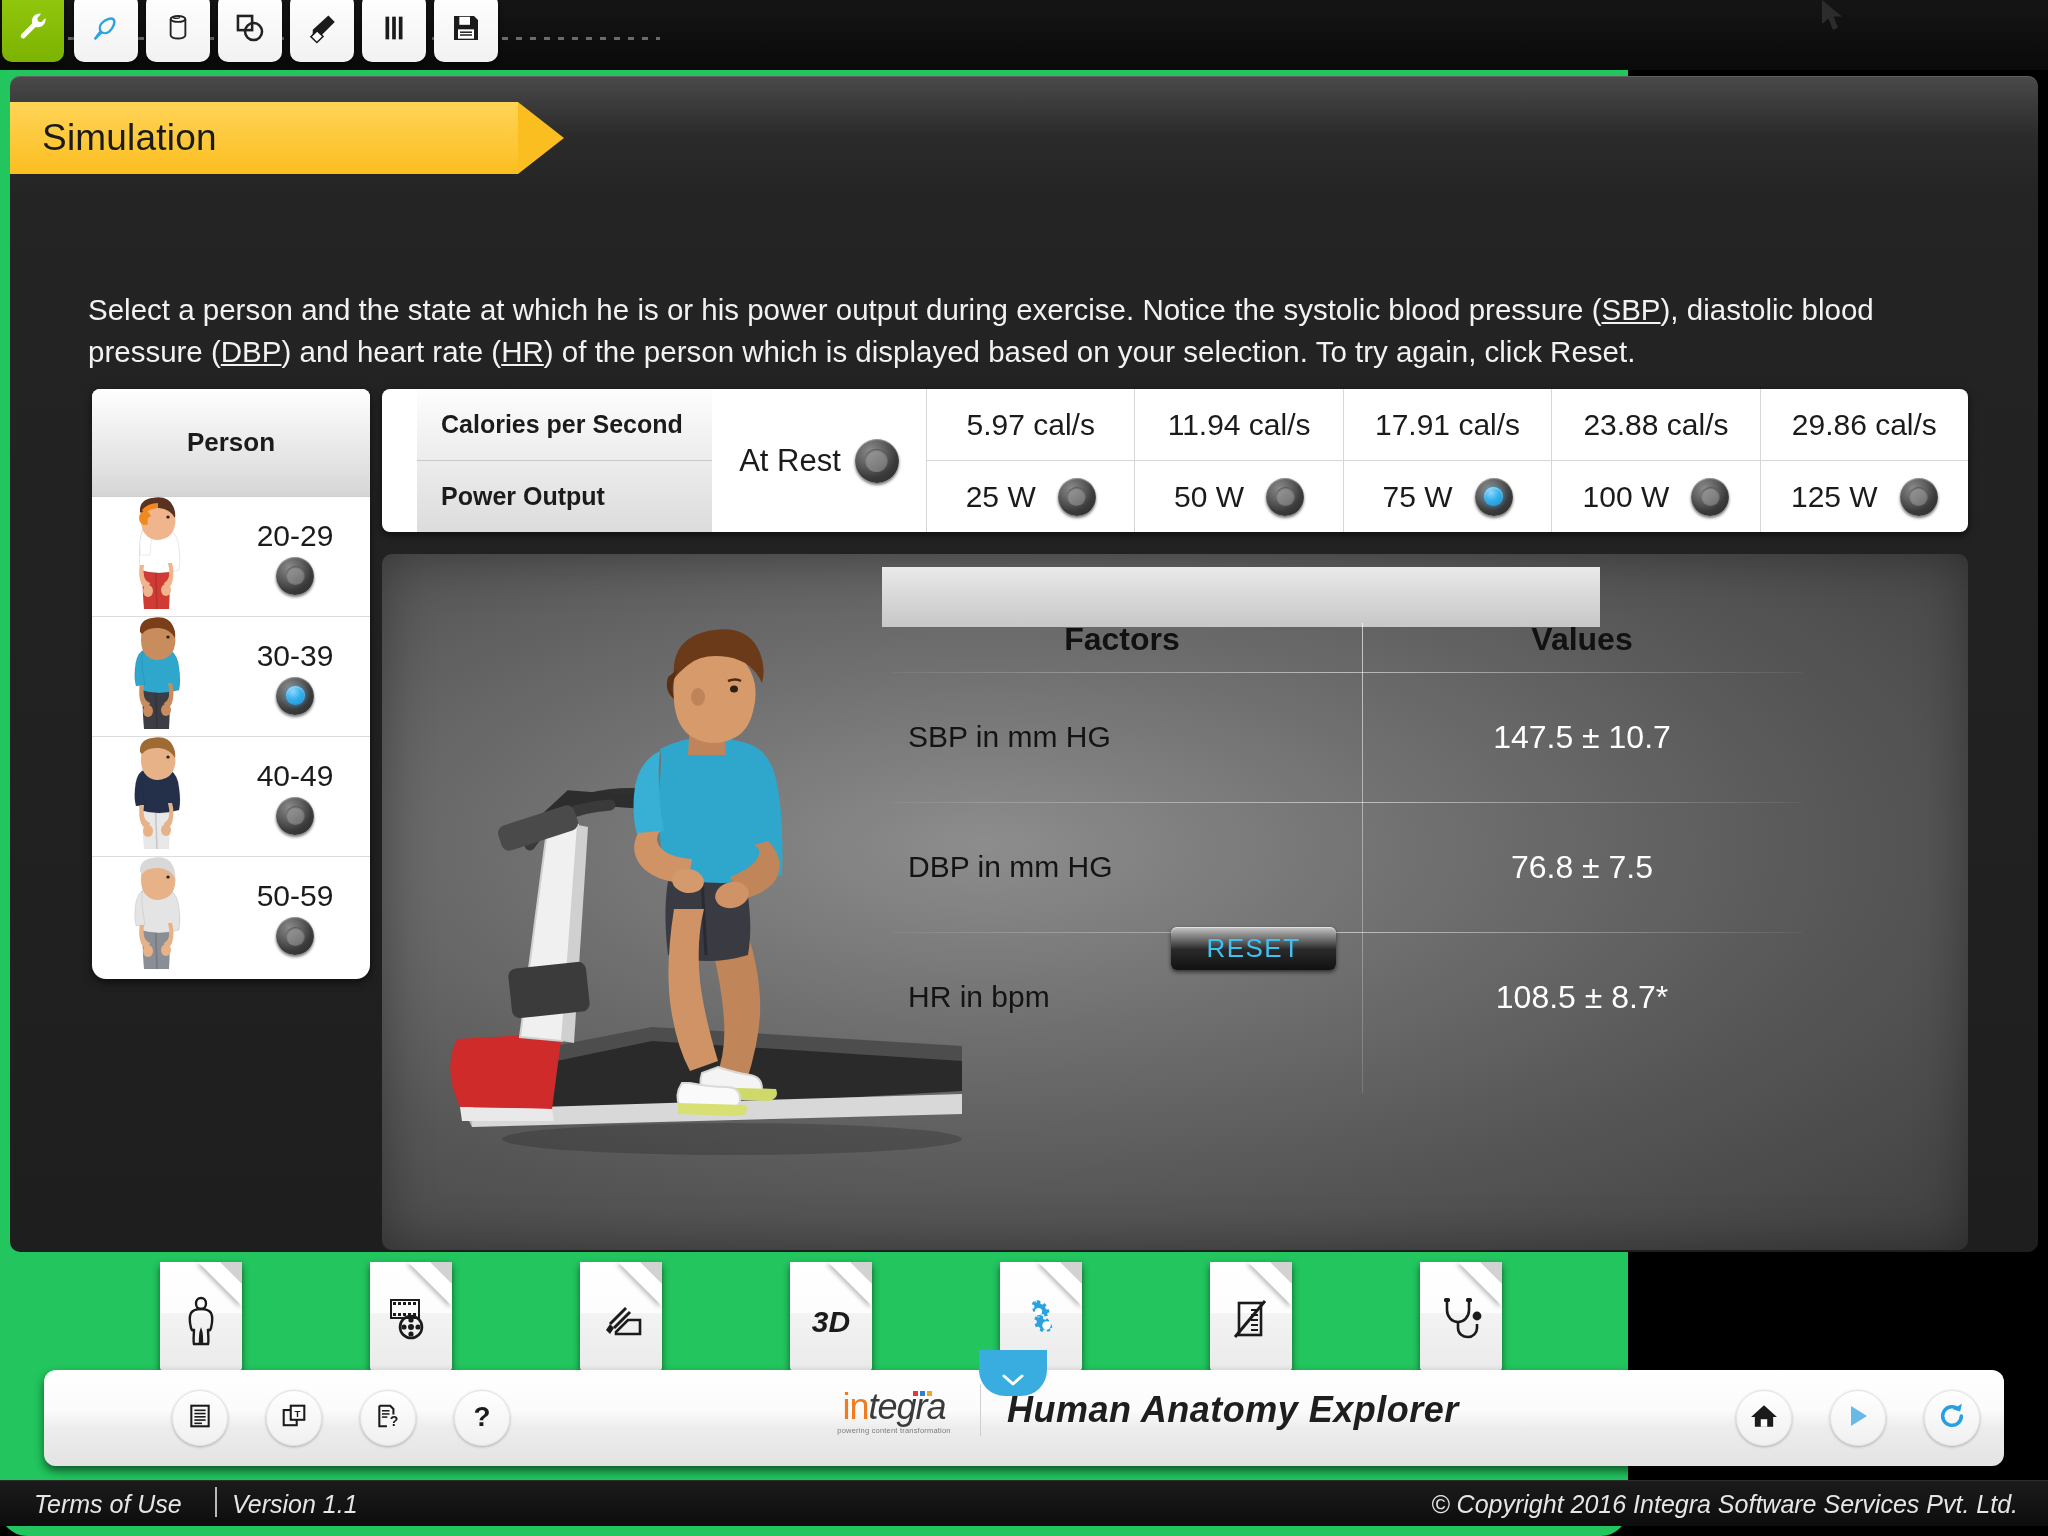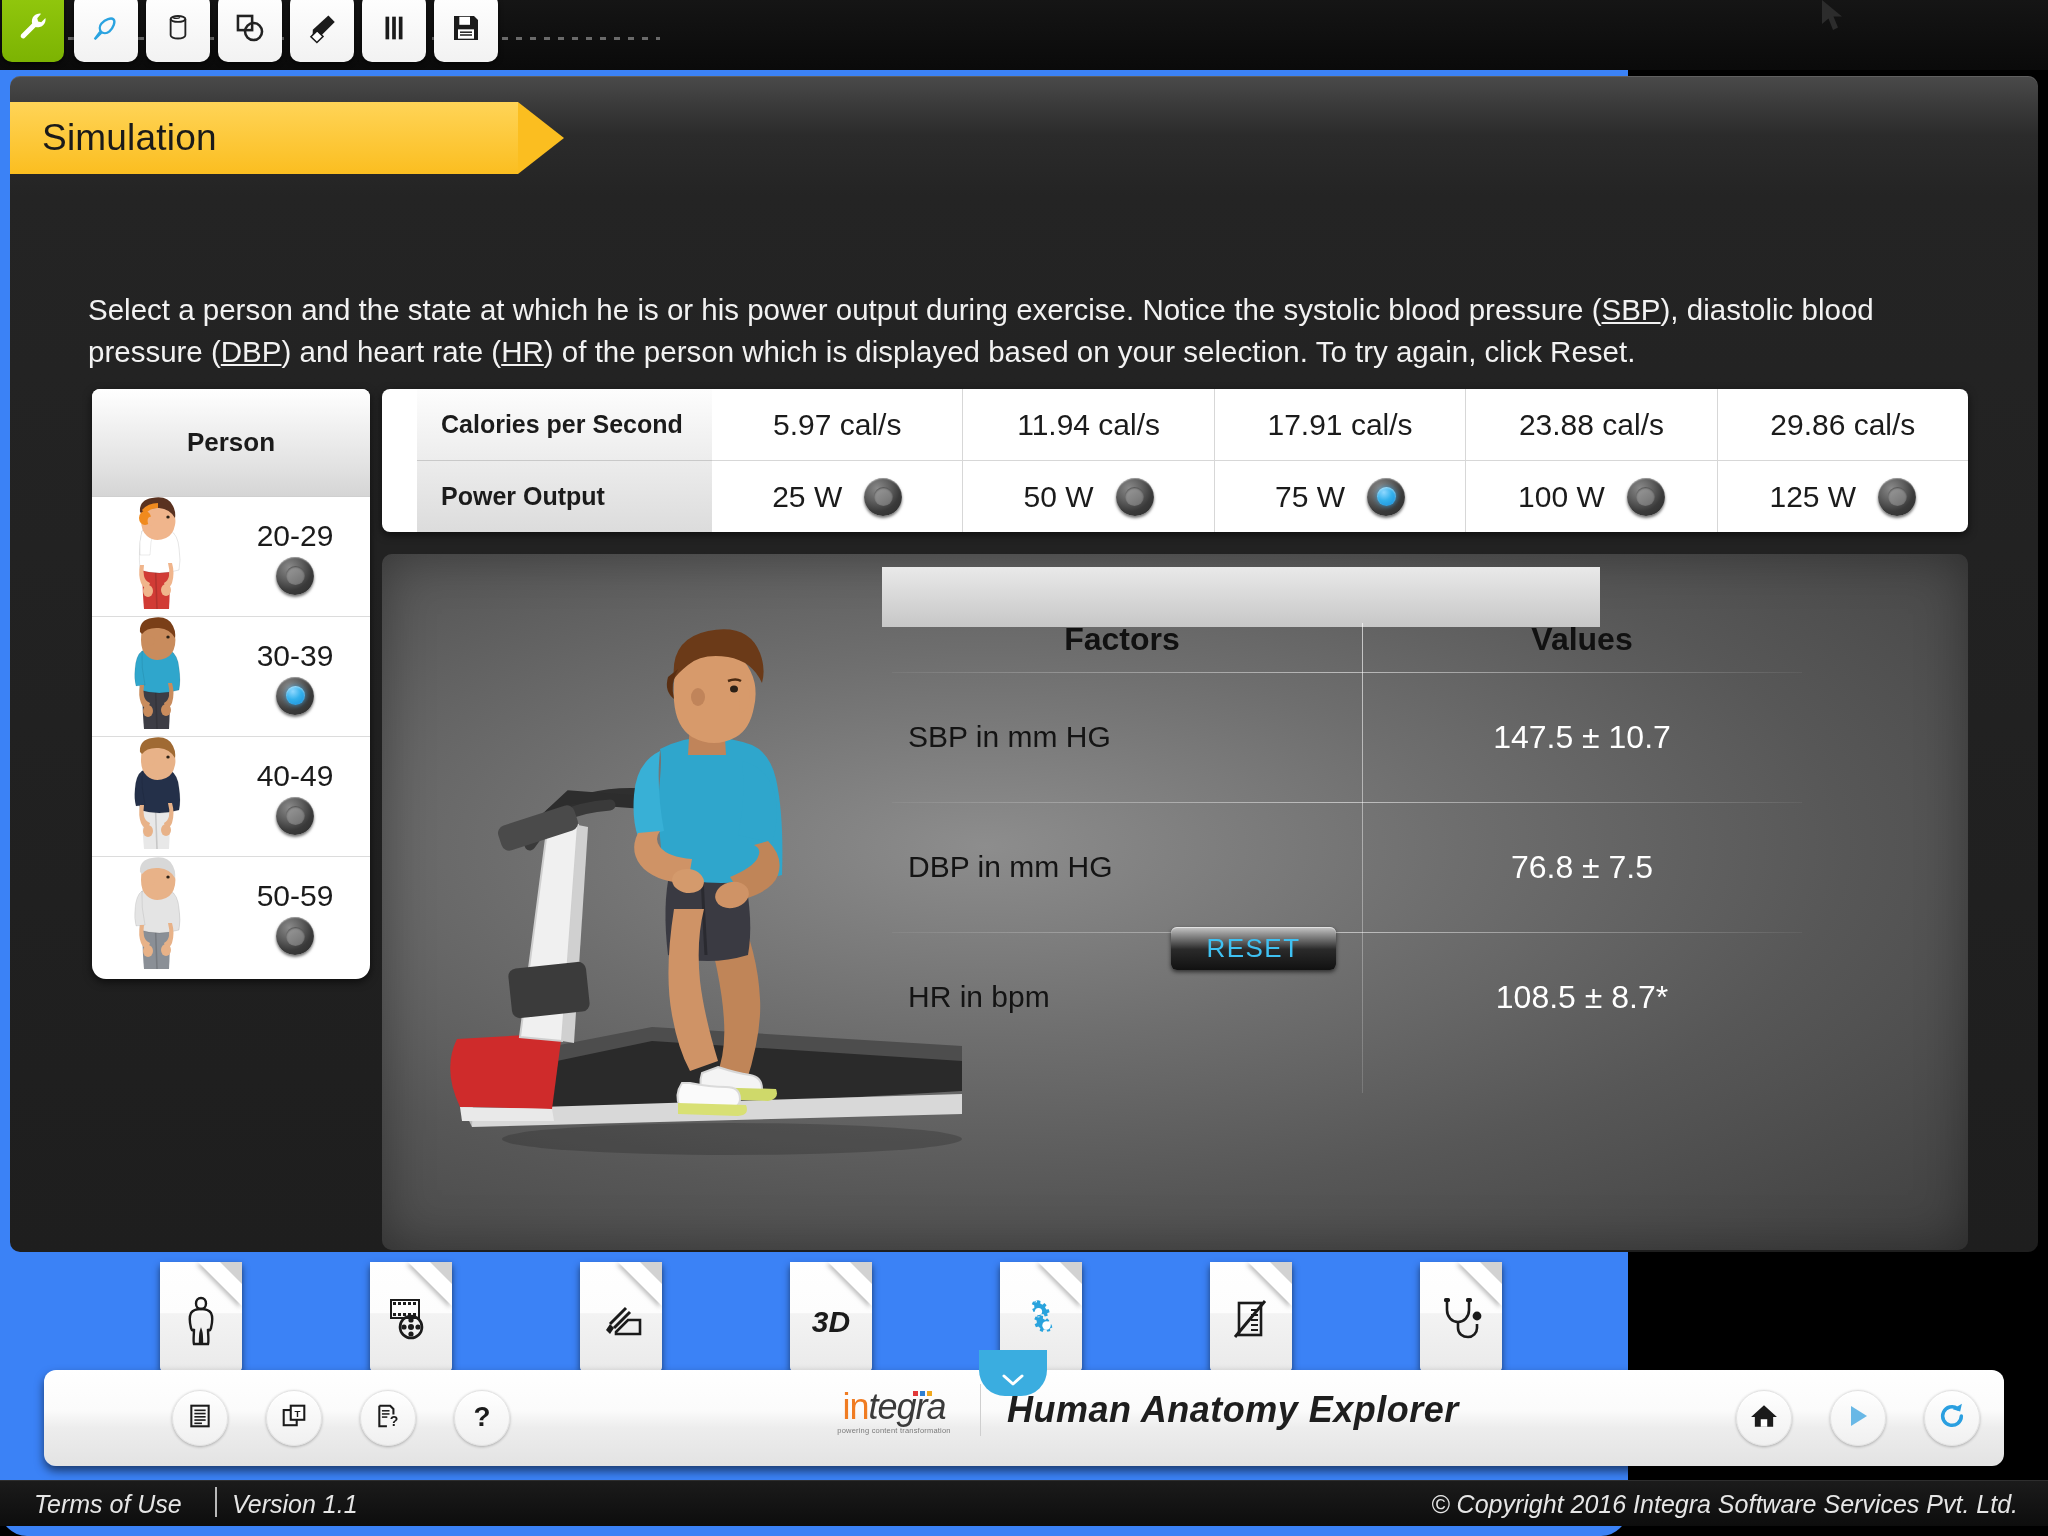--- a/index.html
+++ b/index.html
@@ -2,21 +2,21 @@
 <html><head>
 <meta charset="utf-8">
 <style>
   * { box-sizing: border-box; margin: 0; padding: 0; }
   html, body {
     width: 2048px; height: 1536px;
     background: #000;
     font-family: "Liberation Sans", sans-serif;
     overflow: hidden;
   }
-  #root { position: relative; width: 1628px; height: 1536px; background:#3b82f6;border-radius:27px; }
+  #root { position: relative; width: 1628px; height: 1536px; background:#22c55e;border-radius:27px; }
 
   
   .toolbar {
     position: absolute; left:0; top:0; width:2048px; height:70px;
     background: linear-gradient(#151515, #0a0a0a);
   }
   .toolbar .dotline {
     position:absolute; left:40px; top:37px; width:620px; height:3px;
     background-image: repeating-linear-gradient(to right,#6a6a6a 0,#6a6a6a 6px,transparent 6px,transparent 14px);
   }
@@ -447,20 +447,26 @@
      </div>
           </div>
         </div>
     </div>
 
     <div class="settings">
       <div class="set-labels">
         <div>Calories per Second</div>
         <div>Power Output</div>
       </div>
+      <div class="rest-cell">
+        <span>At Rest</span>
+        <span class="knob big" id="rest-knob">
+            <i></i>
+          </span>
+      </div>
       <div id="setting-cols" style="display:flex;flex:1;">
           <div class="set-col">
             <div class="cal">5.97 cal/s</div>
      <div class="pw">
        <span>25 W</span>
        <span class="knob">
                 <i></i>
               </span>
      </div>
           </div>

